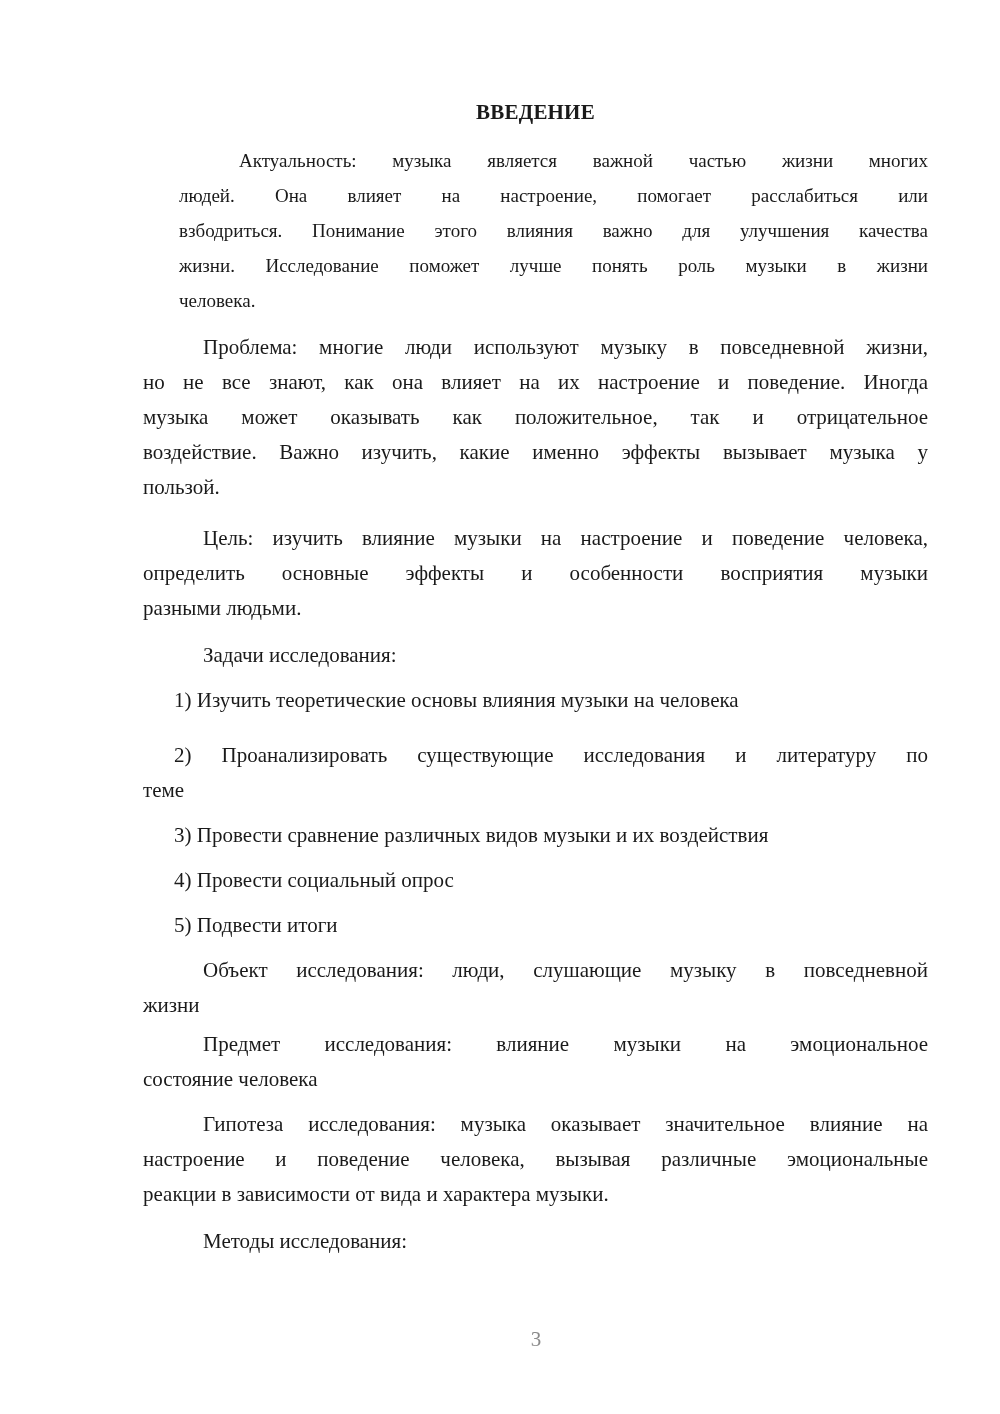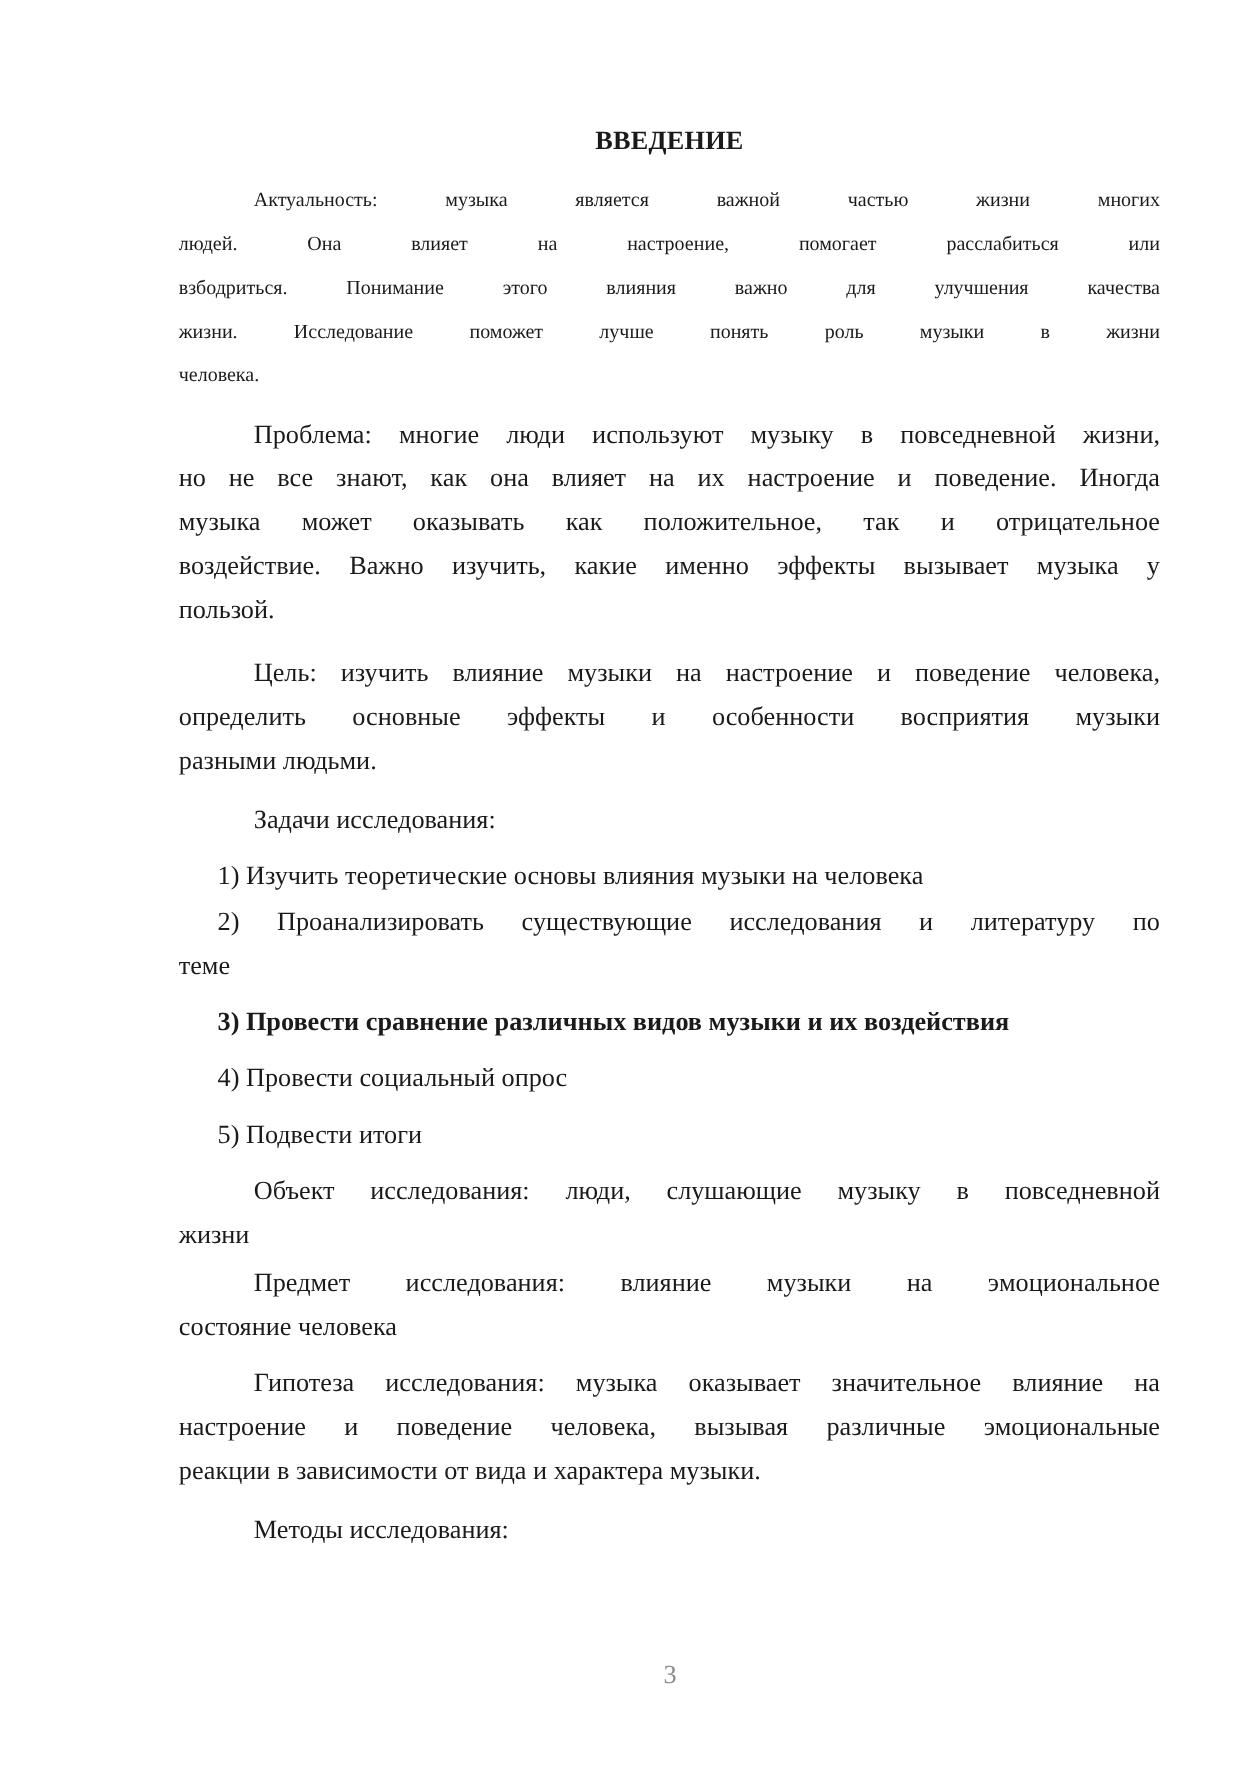--- a/index.html
+++ b/index.html
@@ -14,21 +14,21 @@
   .pagenum { position:absolute; left:0; width:1072px; top:1327px; text-align:center;
              font-size:21px; color:#8a8a8a; }
 </style>
 </head>
 <body>
 
 <div class="page">
   <div class="title">ВВЕДЕНИЕ</div>
 
   <div class="para-block" style="margin-bottom:12px;">
-    <div style="font-size:16px;line-height:35px;">
+    <div style="font-size:19px;line-height:35px;margin-left:36px;">
       <span class="line first">Актуальность: музыка является важной частью жизни многих</span>
       <span class="line">людей. Она влияет на настроение, помогает расслабиться или</span>
       <span class="line">взбодриться. Понимание этого влияния важно для улучшения качества</span>
       <span class="line">жизни. Исследование поможет лучше понять роль музыки в жизни</span>
       <span class="line final">человека.</span>
     </div>
   </div>
 
   <div class="para-block" style="margin-bottom:12px;">
     <div style="font-size:21px;line-height:35px;">
@@ -48,28 +48,28 @@
     </div>
   </div>
 
   <div class="para-block" style="margin-bottom:10px;">
     <div style="font-size:21px;line-height:35px;">
       <span class="line first final">Задачи исследования:</span>
     </div>
   </div>
 
   <div>
-    <div style="font-size:21px;line-height:35px;margin-bottom:2px;">
+    <div style="font-size:21px;line-height:35px;margin-bottom:20px;">
       <span class="line first-item final">1) Изучить теоретические основы влияния музыки на человека</span>
     </div>
     <div style="font-size:21px;line-height:35px;margin-bottom:10px;">
       <span class="line first-item">2) Проанализировать существующие исследования и литературу по</span>
       <span class="line final">теме</span>
     </div>
-    <div style="font-size:21px;line-height:35px;margin-bottom:10px;font-weight:bold;">
+    <div style="font-size:21px;line-height:35px;margin-bottom:10px;">
       <span class="line first-item final">3) Провести сравнение различных видов музыки и их воздействия</span>
     </div>
     <div style="font-size:21px;line-height:35px;margin-bottom:10px;">
       <span class="line first-item final">4) Провести социальный опрос</span>
     </div>
     <div style="font-size:21px;line-height:35px;margin-bottom:10px;">
       <span class="line first-item final">5) Подвести итоги</span>
     </div>
   </div>
 

